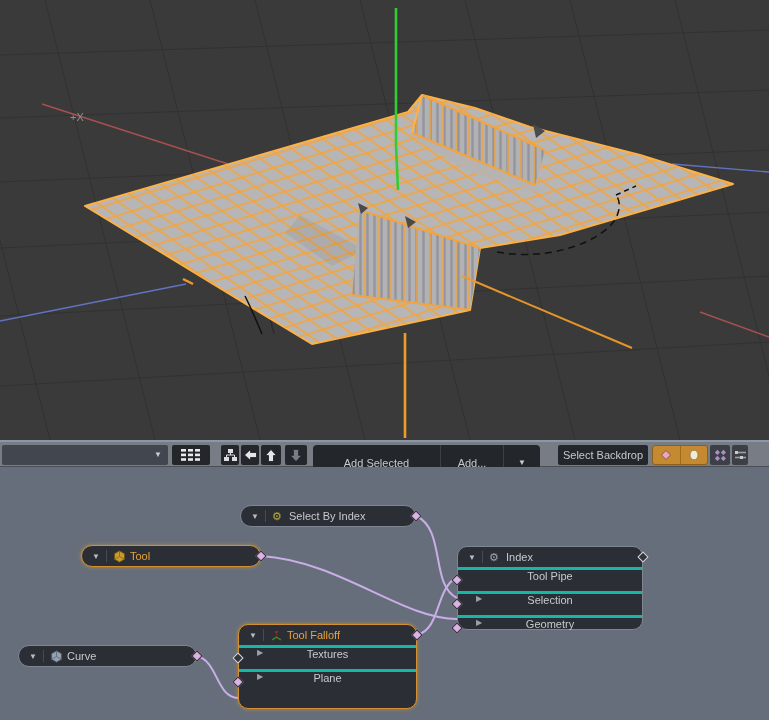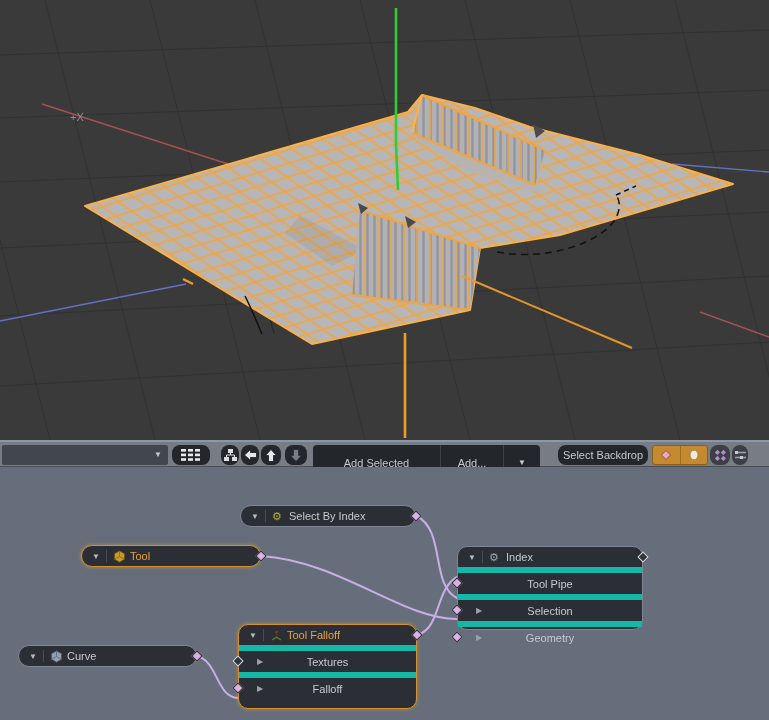--- a/index.html
+++ b/index.html
@@ -6,21 +6,21 @@
   #app{position:relative;width:769px;height:720px;overflow:hidden;
        font-family:"Liberation Sans",sans-serif;-webkit-font-smoothing:antialiased;}
   
   .viewport{position:absolute;left:0;top:0;width:769px;height:440px;background:#3a3a3a;}
   
   .toolbar{position:absolute;left:0;top:440px;width:769px;height:27px;
            background:#787d85;border-top:2px solid #8a97a5;border-bottom:1px solid #4a4f56;box-sizing:border-box;}
   .tb-field{position:absolute;left:2px;top:3px;width:166px;height:20px;background:#42464e;
             border-radius:2px;display:flex;align-items:center;justify-content:flex-end;padding-right:6px;box-sizing:border-box;}
   .tb-caret{color:#c8ccd2;font-size:8px;line-height:1;}
-  .tb-btn{position:absolute;top:3px;height:20px;background:#23262b;border-radius:8px;
+  .tb-btn{position:absolute;top:3px;height:20px;background:#23262b;border-radius:2px;
           display:flex;align-items:center;justify-content:center;color:#c6c9cd;font-size:11px;}
   .tb-bar{position:absolute;left:313px;top:3px;width:227px;height:36px;background:#23262b;border-radius:4px;
           display:flex;align-items:center;color:#c6c9cd;font-size:11px;}
   .tb-sec{display:flex;align-items:center;justify-content:center;height:100%;}
   .tb-div{width:1px;height:100%;background:#3c4046;}
   .tb-orange{position:absolute;left:652px;top:3px;width:56px;height:20px;background:#c5892f;
              border:1px solid #8a5f1e;border-radius:3px;display:flex;box-sizing:border-box;}
   .tb-ocell{flex:1;display:flex;align-items:center;justify-content:center;}
   .tb-ocell+.tb-ocell{border-left:1px solid #9a6c22;}
   
@@ -28,21 +28,21 @@
   .wires{position:absolute;left:0;top:0;width:769px;height:253px;}
   .node{position:absolute;background:#2b2f35;border:1px solid #7e8691;border-radius:10px;
         color:#c6c9cd;font-size:11px;box-sizing:border-box;}
   .node.selected{border-color:#d4902f;box-shadow:0 0 4px rgba(235,160,50,.55);}
   .node.selected .ntitle{color:#e6a23c;}
   .nheader{display:flex;align-items:center;height:20px;padding:0 6px;}
   .ncollapse{color:#b6bcc4;font-size:8px;width:16px;text-align:center;flex:0 0 auto;}
   .nhdiv{width:1px;height:12px;background:#464c55;margin:0 6px 0 2px;}
   .nicon{width:13px;height:13px;margin-right:4px;flex:0 0 auto;display:flex;align-items:center;}
   .gear{font-size:11px;line-height:1;}
-  .nrow{height:21px;border-top:6px solid #14b8a6;display:flex;align-items:center;
+  .nrow{height:21px;border-top:3px solid #14b8a6;display:flex;align-items:flex-start;
         justify-content:center;position:relative;}
   .nexp{position:absolute;left:18px;color:#9aa1aa;font-size:8px;}
   .dia{position:absolute;width:8px;height:8px;transform:rotate(45deg);
        background:#d9b3e8;border:1px solid #33302e;box-sizing:border-box;}
   .dia.hollow{background:#31353c;border-color:#d6dae0;}
   .dia.out{right:-5px;top:6px;}
   .dia.in{left:-5px;top:6px;}
 </style>
 </head>
 <body>
@@ -312,21 +312,21 @@
       <span class="ntitle">Tool Falloff</span>
       <span class="dia" style="right:-5px;top:6px;"></span>
     </div>
     <div class="nrow">
       <span class="nexp">▶</span>
       <span>Textures</span>
       <span class="dia in hollow"></span>
     </div>
     <div class="nrow">
       <span class="nexp">▶</span>
-      <span>Falloff</span>
+      <span>Plane</span>
       <span class="dia in"></span>
     </div>
   </div>
 
   <div class="node" style="left:18px;top:178px;width:179px;height:22px;border-radius:11px;">
     <div class="nheader">
       <span class="ncollapse">▼</span>
       <span class="nhdiv"></span>
       <span class="nicon">
         <svg width="13" height="13" viewBox="0 0 12 12">

